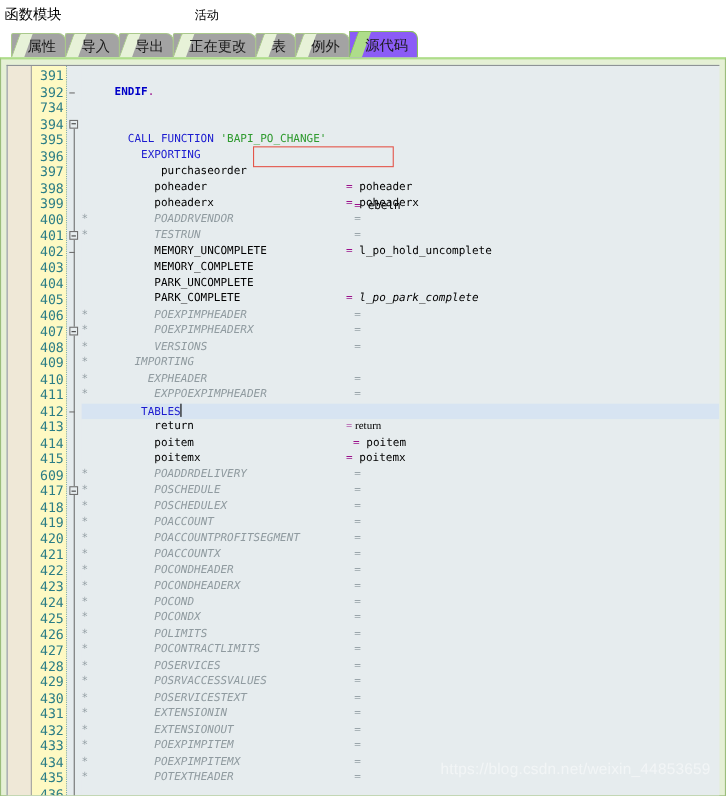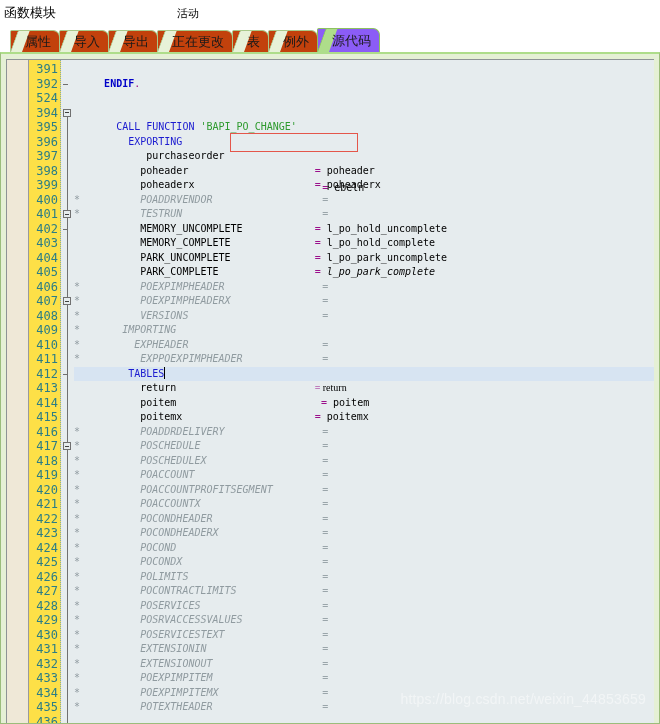--- a/index.html
+++ b/index.html
@@ -66,21 +66,21 @@
     align-items: flex-end;
     height: 26px;
     list-style: none;
     margin: 0;
     padding: 0;
   }
   .tab {
     position: relative;
     height: 22px;
     line-height: 21px;
-    background: #c2410c;
+    background: #a3a3a3;
     border: 1px solid #a9c98a;
     border-bottom: none;
     border-radius: 2px 7px 0 0;
     margin-right: -1px;
     padding: 0 8px 0 14px;
     font-size: 13px;
     color: #1a1a1a;
     white-space: nowrap;
     box-sizing: border-box;
     transform: skewX(0deg);
@@ -138,21 +138,21 @@
     overflow: hidden;
   }
   #breakpoint-strip {
     flex: 0 0 22px;
     background: #efe8d7;
     border-right: 1px solid #9a9a9a;
     box-sizing: border-box;
   }
   #gutter {
     flex: 0 0 32px;
-    background: #fde047;
+    background: #fef9c3;
     box-sizing: border-box;
     padding-top: 2px;
     border-right: 1px dotted #7fa8ad;
   }
   .lineno {
     height: 14.5px;
     line-height: 14.5px;
     font-family: "DejaVu Sans Mono", monospace;
     font-size: 12px;
     color: #2b7d86;
@@ -277,21 +277,21 @@
       <li class="tab active"><span class="tab-label">源代码</span></li>
     </ul>
 </div>
 
 <div id="content-panel">
   <div id="editor">
     <div id="breakpoint-strip"></div>
     <div id="gutter">
         <div class="lineno">391</div>
         <div class="lineno">392</div>
-        <div class="lineno">524</div>
+        <div class="lineno">734</div>
         <div class="lineno">394</div>
         <div class="lineno">395</div>
         <div class="lineno">396</div>
         <div class="lineno">397</div>
         <div class="lineno">398</div>
         <div class="lineno">399</div>
         <div class="lineno">400</div>
         <div class="lineno">401</div>
         <div class="lineno">402</div>
         <div class="lineno">403</div>
@@ -300,21 +300,21 @@
         <div class="lineno">406</div>
         <div class="lineno">407</div>
         <div class="lineno">408</div>
         <div class="lineno">409</div>
         <div class="lineno">410</div>
         <div class="lineno">411</div>
         <div class="lineno">412</div>
         <div class="lineno">413</div>
         <div class="lineno">414</div>
         <div class="lineno">415</div>
-        <div class="lineno">416</div>
+        <div class="lineno">609</div>
         <div class="lineno">417</div>
         <div class="lineno">418</div>
         <div class="lineno">419</div>
         <div class="lineno">420</div>
         <div class="lineno">421</div>
         <div class="lineno">422</div>
         <div class="lineno">423</div>
         <div class="lineno">424</div>
         <div class="lineno">425</div>
         <div class="lineno">426</div>
@@ -400,22 +400,22 @@
         <div class="codeline"> </div>
         <div class="codeline"> </div>
         <div class="codeline">       <span class="kw-blue">CALL FUNCTION </span><span class="str">'BAPI_PO_CHANGE'</span></div>
         <div class="codeline">         <span class="kw-blue">EXPORTING</span></div>
         <div class="codeline">            <span class="plain">purchaseorder</span><span class="cm-comment-col " style="left: 248.16px; margin-top: 32px;"><span class="op">=</span><span class="plain"> ebeln</span></span></div>
         <div class="codeline">           <span class="plain">poheader</span><span class="cm-comment-col " style="left: 240.64px;"><span class="op">=</span><span class="plain"> poheader</span></span></div>
         <div class="codeline">           <span class="plain">poheaderx</span><span class="cm-comment-col " style="left: 240.64px;"><span class="op">=</span><span class="plain"> poheaderx</span></span></div>
         <div class="codeline"><span class="star">*</span>          <span class="cmt">POADDRVENDOR</span><span class="cm-comment-col eqdim" style="left: 248.16px;">=</span></div>
         <div class="codeline"><span class="star">*</span>          <span class="cmt">TESTRUN</span><span class="cm-comment-col eqdim" style="left: 248.16px;">=</span></div>
         <div class="codeline">           <span class="plain">MEMORY_UNCOMPLETE</span><span class="cm-comment-col " style="left: 240.64px;"><span class="op">=</span><span class="plain"> l_po_hold_uncomplete</span></span></div>
-        <div class="codeline">           <span class="plain">MEMORY_COMPLETE</span><span class="cm-comment-col " style="left: 240.64px;"><span class="op">=</span><span class="plain"> l_po_hold_complete</span></span></div>
-        <div class="codeline">           <span class="plain">PARK_UNCOMPLETE</span><span class="cm-comment-col " style="left: 240.64px;"><span class="op">=</span><span class="plain"> l_po_park_uncomplete</span></span></div>
+        <div class="codeline">           <span class="plain">MEMORY_COMPLETE</span></div>
+        <div class="codeline">           <span class="plain">PARK_UNCOMPLETE</span></div>
         <div class="codeline">           <span class="plain">PARK_COMPLETE</span><span class="cm-comment-col " style="left: 240.64px; font-style: italic;"><span class="op">=</span><span class="plain"> l_po_park_complete</span></span></div>
         <div class="codeline"><span class="star">*</span>          <span class="cmt">POEXPIMPHEADER</span><span class="cm-comment-col eqdim" style="left: 248.16px;">=</span></div>
         <div class="codeline"><span class="star">*</span>          <span class="cmt">POEXPIMPHEADERX</span><span class="cm-comment-col eqdim" style="left: 248.16px;">=</span></div>
         <div class="codeline"><span class="star">*</span>          <span class="cmt">VERSIONS</span><span class="cm-comment-col eqdim" style="left: 248.16px;">=</span></div>
         <div class="codeline"><span class="star">*</span>       <span class="cmt">IMPORTING</span></div>
         <div class="codeline"><span class="star">*</span>         <span class="cmt">EXPHEADER</span><span class="cm-comment-col eqdim" style="left: 248.16px;">=</span></div>
         <div class="codeline"><span class="star">*</span>          <span class="cmt">EXPPOEXPIMPHEADER</span><span class="cm-comment-col eqdim" style="left: 248.16px;">=</span></div>
         <div class="codeline sel">         <span class="kw-blue">TABLES</span><span class="caret"></span></div>
         <div class="codeline">           <span class="plain">return</span><span class="cm-comment-col " style="left: 240.64px; font-family: Liberation Serif, serif;"><span class="op">=</span><span class="plain"> return</span></span></div>
         <div class="codeline">           <span class="plain">poitem</span><span class="cm-comment-col " style="left: 247px;"><span class="op">=</span><span class="plain"> poitem</span></span></div>

